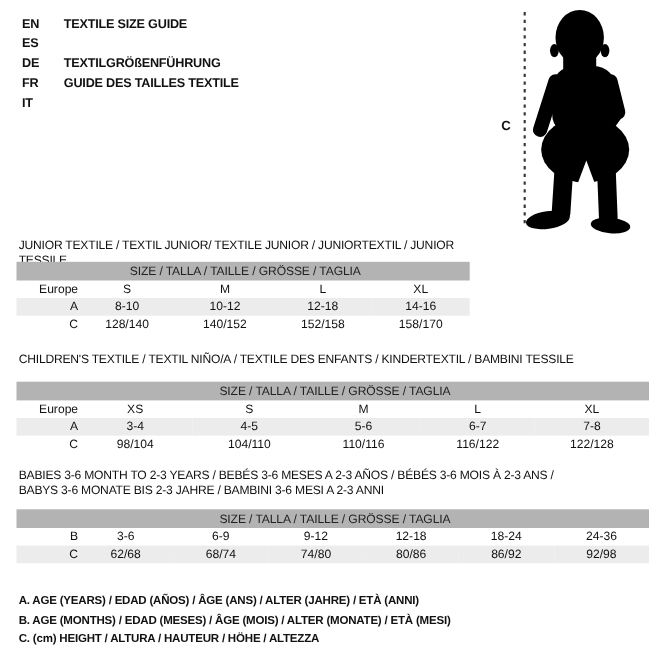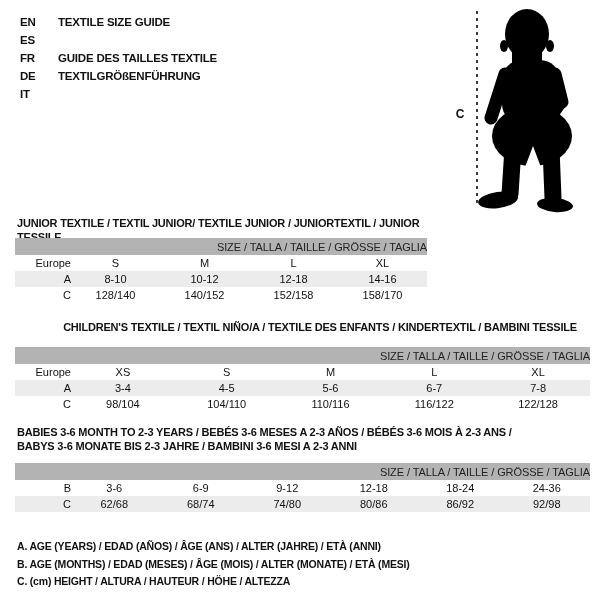--- a/index.html
+++ b/index.html
@@ -39,42 +39,42 @@
   }
   .figure svg{display:block;}
   .c-label{
     position:absolute;left:452px;top:107px;
     width:16px;text-align:center;
     font-weight:bold;font-size:12px;
   }
   
   .tbl-title{
     position:absolute;left:17px;
-    font-weight:bold;font-size:11px;
+    font-weight:normal;font-size:11px;
     letter-spacing:-0.2px;
     line-height:13.5px;
   }
   .t1-title{top:217px;width:440px;}
-  .t2-title{top:321px;width:560px;text-align:right;}
+  .t2-title{top:321px;width:560px;}
   .t3-title{top:426px;width:500px;}
   table.size-table{
     position:absolute;left:15px;
     border-collapse:collapse;
     table-layout:fixed;
     font-size:11px;
   }
   .t1{top:238px;width:412px;}
   .t2{top:347px;width:575px;}
   .t3{top:463px;width:575px;}
   table.size-table col.label-col{width:56px;}
   table.size-table th.size-bar{
     background:var(--bar);
     color:#222;
     font-weight:normal;
-    text-align:right;
+    text-align:center;
     height:17px;
     padding-left:4px;
     letter-spacing:-0.1px;
   }
   table.size-table td{
     height:16px;
     text-align:center;
     white-space:nowrap;
   }
   table.size-table td.row-label{
@@ -99,26 +99,26 @@
 
   <div class="langs">
     <div class="lang-line">
       <span class="lang-code">EN</span>
       <span class="lang-label">TEXTILE SIZE GUIDE</span>
     </div>
     <div class="lang-line">
       <span class="lang-code">ES</span>
     </div>
     <div class="lang-line">
+      <span class="lang-code">DE</span>
+      <span class="lang-label">TEXTILGRÖßENFÜHRUNG</span>
+    </div>
+    <div class="lang-line">
       <span class="lang-code">FR</span>
       <span class="lang-label">GUIDE DES TAILLES TEXTILE</span>
-    </div>
-    <div class="lang-line">
-      <span class="lang-code">DE</span>
-      <span class="lang-label">TEXTILGRÖßENFÜHRUNG</span>
     </div>
     <div class="lang-line">
       <span class="lang-code">IT</span>
     </div>
   </div>
 
   <div class="figure">
     <svg width="150" height="205" viewBox="0 0 150 205">
 
       <line x1="27" y1="3" x2="27" y2="199" stroke="#3a3a3a" stroke-width="2" stroke-dasharray="3 4"></line>

